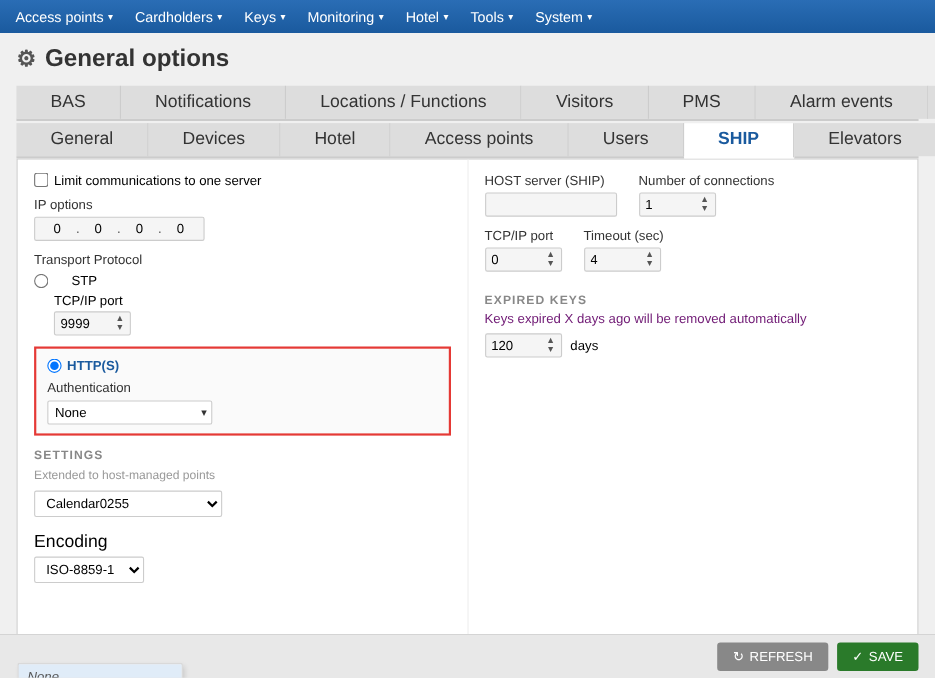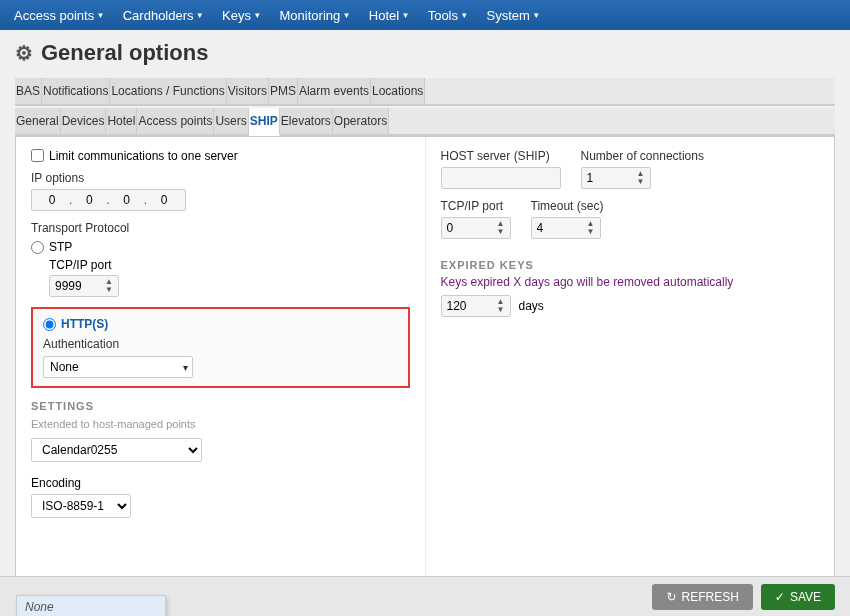--- a/index.html
+++ b/index.html
@@ -46,23 +46,23 @@
     .gear-icon { color: #555; font-size: 20px; }
 
     
     .tabs-row {
       display: flex;
       background: #e8e8e8;
       border-bottom: 2px solid #ccc;
       margin-bottom: 0;
     }
     .tab {
-      padding: 6px 1px;
+      padding: 6px 31px;
       cursor: pointer;
-      font-size: 12px;
+      font-size: 16px;
       color: #333;
       border-right: 1px solid #ccc;
       background: #ddd;
       white-space: nowrap;
     }
     .tab.active {
       background: white;
       border-bottom: 2px solid white;
       margin-bottom: -2px;
       font-weight: bold;
@@ -128,21 +128,21 @@
     .section-label {
       font-size: 12px;
       color: #333;
       margin-top: 10px;
       margin-bottom: 5px;
     }
 
     .radio-row {
       display: flex;
       align-items: center;
-      gap: 5px;
+      gap: 21px;
       margin-bottom: 4px;
     }
     .port-label { font-size: 12px; margin-bottom: 3px; margin-left: 18px; }
     .spin-input {
       width: 70px;
       border: 1px solid #ccc;
       background: #f5f5f5;
       padding: 2px 5px;
       font-size: 12px;
       border-radius: 2px;
@@ -231,21 +231,21 @@
     .calendar-select {
       width: 171px;
       padding: 3px 6px;
       font-size: 12px;
       border: 1px solid #ccc;
       border-radius: 2px;
       background: white;
       margin-bottom: 8px;
     }
 
-    .encoding-label { font-size: 12px; margin-bottom: 4px; margin-top: 6px; }
+    .encoding-label { font-size: 16px; margin-bottom: 4px; margin-top: 6px; }
     .encoding-select {
       width: 100px;
       padding: 3px 6px;
       font-size: 12px;
       border: 1px solid #ccc;
       border-radius: 2px;
       background: white;
     }
 
     

